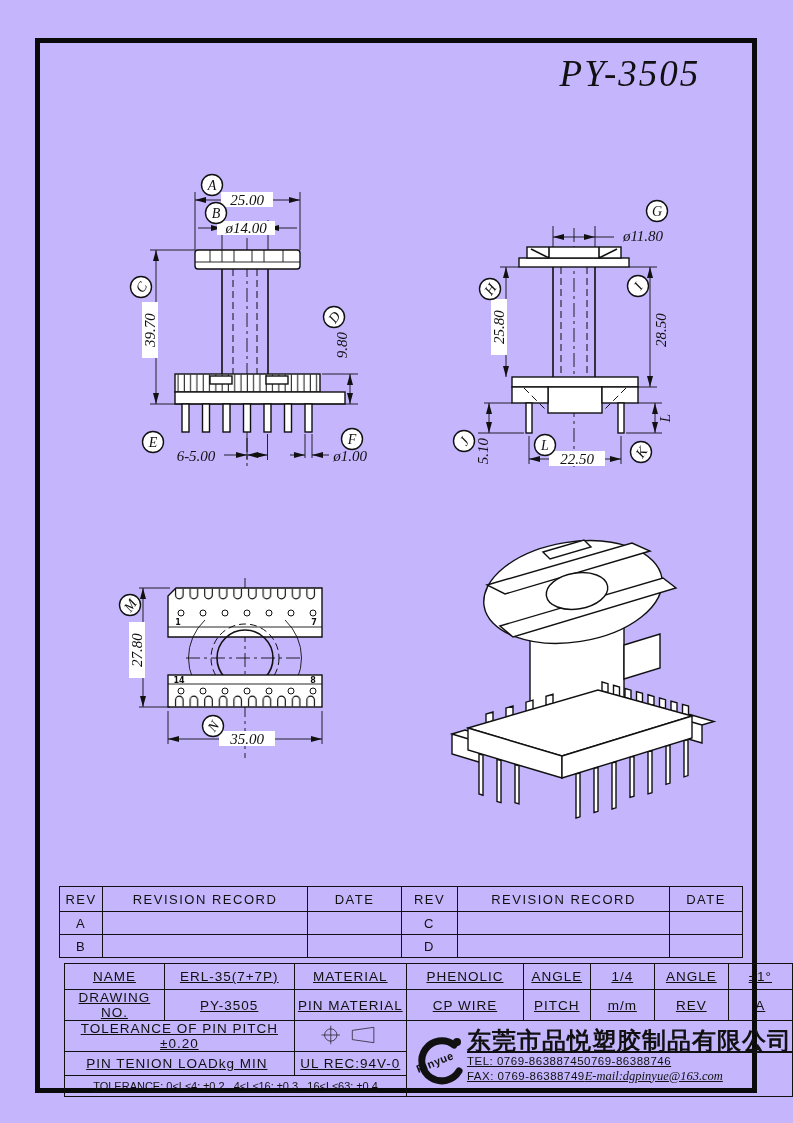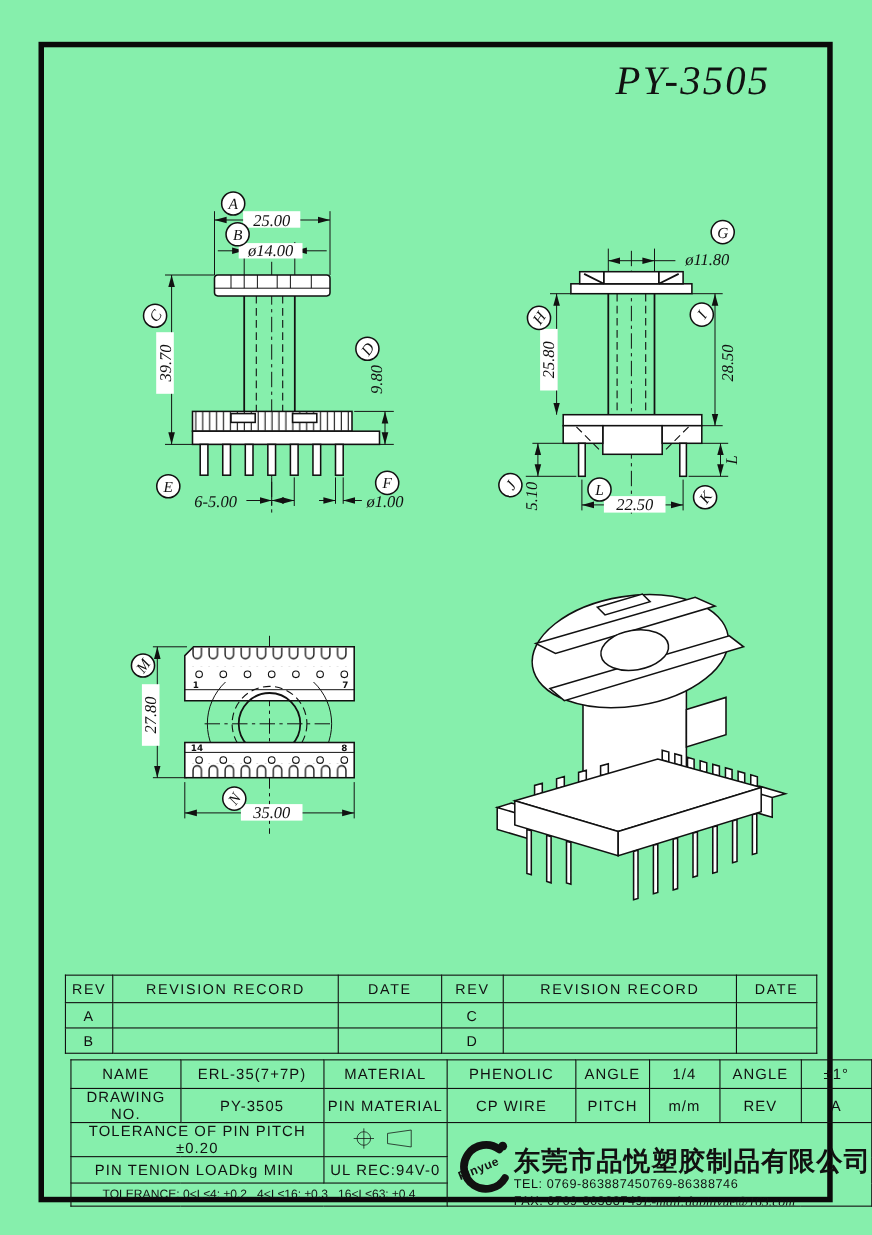--- a/index.html
+++ b/index.html
@@ -1,16 +1,16 @@
 <!DOCTYPE html>
 <html><head>
 <meta charset="utf-8">
 <style>
   html,body{margin:0;padding:0;background:#e8e8e8;}
-  .page{position:relative;width:793px;height:1123px;background:#86efac;overflow:hidden;
+  .page{position:relative;width:793px;height:1123px;background:#c4b5fd;overflow:hidden;
         font-family:"Liberation Sans",sans-serif;color:#111;}
   .frame{position:absolute;left:35px;top:38px;width:722px;height:1055px;
          border:5px solid #0a0a0a;box-sizing:border-box;}
   .sheet-title{position:absolute;left:535px;top:52px;width:190px;text-align:center;
          font:italic 37px "Liberation Serif",serif;letter-spacing:2px;}
   svg text{fill:#111;}
   .ol{fill:none;stroke:#111;stroke-width:1.6;}
   .olf{fill:#fff;stroke:#111;stroke-width:1.4;}
   .thin{fill:none;stroke:#111;stroke-width:0.9;}
   .dim{fill:none;stroke:#111;stroke-width:0.9;}
@@ -18,28 +18,28 @@
   .cl{fill:none;stroke:#111;stroke-width:0.9;stroke-dasharray:14 4 3 4;}
   .mask{fill:#fff;stroke:none;}
   text.d{font:italic 15px "Liberation Serif",serif;}
   text.lbl{font:italic 14px "Liberation Serif",serif;text-anchor:middle;}
   text.pn{font:bold 8px "DejaVu Sans",sans-serif;text-anchor:middle;}
   .hole{fill:#fff;stroke:#111;stroke-width:1;}
   table.revtable{position:absolute;left:59px;top:886px;border-collapse:collapse;table-layout:fixed;
         font-size:13px;letter-spacing:1.5px;}
   table.revtable td{border:1.6px solid #111;text-align:center;padding:0;overflow:hidden;}
   table.tblock{position:absolute;left:64px;top:963px;border-collapse:collapse;table-layout:fixed;
-        font-size:13.5px;letter-spacing:1px;}
+        font-size:13.5px;letter-spacing:1px;text-decoration:underline;}
   table.tblock td{border:1.6px solid #111;text-align:center;padding:0;overflow:hidden;}
   td.lft{text-align:left;padding-left:5px;}
   .tension{display:flex;justify-content:center;padding:0 10px 0 5px;}
   td.tolnote{white-space:pre;font-size:11px;letter-spacing:0;text-align:left;padding-left:4px;}
   .companycell{position:relative;height:68px;}
   .cname{font:bold 24px "Liberation Serif",serif;letter-spacing:1px;line-height:26px;
-         white-space:nowrap;text-align:right;margin-top:16px;}
+         white-space:nowrap;text-align:right;}
   .cline{font-size:11.5px;letter-spacing:0.5px;display:flex;text-align:left;line-height:15px;}
   .cmail{font:italic 12.5px "Liberation Serif",serif;letter-spacing:0;text-align:right;}
   .cbody{margin-left:60px;padding-top:3px;}
   .logo{position:absolute;left:3px;top:10px;}
 </style>
 </head>
 <body>
 
 <div class="page">
   <div class="frame"></div>

